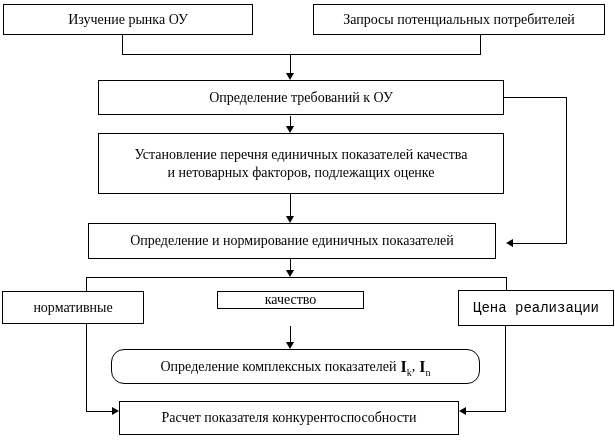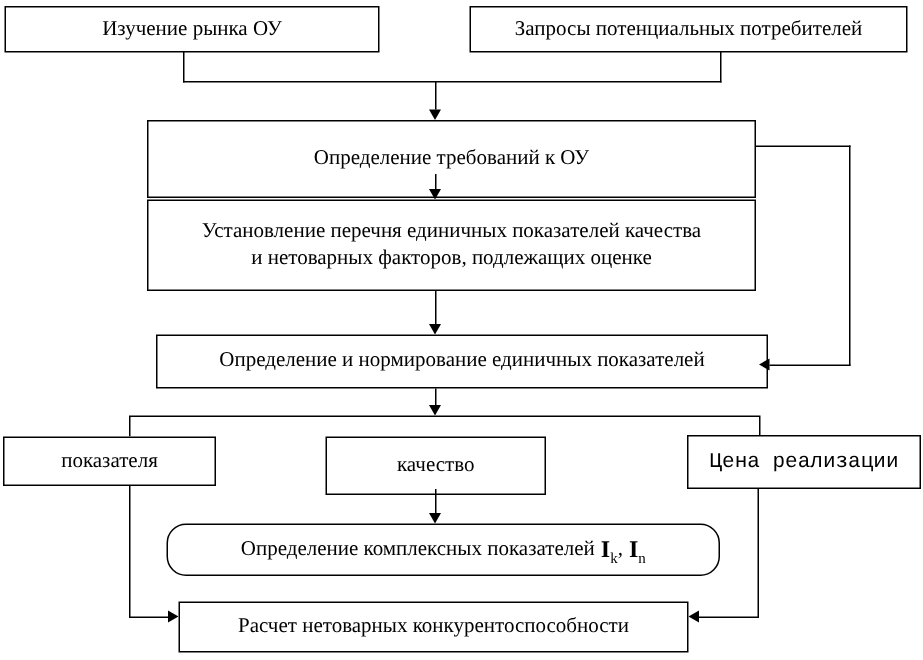--- a/index.html
+++ b/index.html
@@ -35,55 +35,55 @@
   <div class="box" style="left:313px;top:4px;width:292px;height:31px;text-align:right;">
     <span>Запросы потенциальных потребителей</span>
   </div>
 
   <div class="vline" style="left:122px;top:34px;height:21px;"></div>
   <div class="vline" style="left:480px;top:34px;height:21px;"></div>
   <div class="hline" style="left:122px;top:54px;width:359px;"></div>
   <div class="vline" style="left:290px;top:54px;height:19px;"></div>
   <div class="ah ah-down" style="left:286px;top:73px;"></div>
 
-  <div class="box" style="left:98px;top:80px;width:406px;height:52px;">
+  <div class="box" style="left:98px;top:80px;width:406px;height:35px;">
     <span>Определение требований к ОУ</span>
   </div>
 
   <div class="vline" style="left:290px;top:116px;height:10px;"></div>
   <div class="ah ah-down" style="left:286px;top:126px;"></div>
 
   <div class="box" style="left:98px;top:133px;width:406px;height:61px;flex-direction:column;">
     <span>Установление перечня единичных показателей качества</span>
     <span>и нетоварных факторов, подлежащих оценке</span>
   </div>
 
   <div class="vline" style="left:290px;top:194px;height:22px;"></div>
   <div class="ah ah-down" style="left:286px;top:216px;"></div>
 
-  <div class="box" style="left:104px;top:223px;width:408px;height:36px;">
+  <div class="box" style="left:88px;top:223px;width:408px;height:36px;">
     <span>Определение и нормирование единичных показателей</span>
   </div>
 
   <div class="hline" style="left:504px;top:97px;width:63px;"></div>
   <div class="vline" style="left:566px;top:97px;height:147px;"></div>
   <div class="hline" style="left:513px;top:243px;width:54px;"></div>
   <div class="ah ah-left" style="left:506px;top:239px;"></div>
 
   <div class="vline" style="left:290px;top:259px;height:12px;"></div>
   <div class="ah ah-down" style="left:286px;top:270px;"></div>
 
   <div class="hline" style="left:86px;top:277px;width:421px;"></div>
   <div class="vline" style="left:86px;top:278px;height:13px;"></div>
   <div class="vline" style="left:506px;top:278px;height:12px;"></div>
 
   <div class="box" style="left:2px;top:291px;width:142px;height:33px;">
-    <span>показателя</span>
+    <span>нормативные</span>
   </div>
-  <div class="box" style="left:217px;top:291px;width:147px;height:39px;">
+  <div class="box" style="left:217px;top:291px;width:147px;height:18px;">
     <span>качество</span>
   </div>
   <div class="box" style="left:458px;top:290px;width:156px;height:36px;font-family:Liberation Mono, monospace;">
     <span>Цена реализации</span>
   </div>
 
   <div class="vline" style="left:290px;top:326px;height:16px;"></div>
   <div class="ah ah-down" style="left:286px;top:342px;"></div>
 
   <div class="box" style="left:111px;top:349px;width:369px;height:35px;border-radius:13px;">
@@ -95,16 +95,16 @@
 
   <div class="vline" style="left:86px;top:324px;height:88px;"></div>
   <div class="hline" style="left:86px;top:411px;width:26px;"></div>
   <div class="ah ah-right" style="left:112px;top:407px;"></div>
 
   <div class="vline" style="left:505px;top:326px;height:86px;"></div>
   <div class="hline" style="left:466px;top:411px;width:40px;"></div>
   <div class="ah ah-left" style="left:459px;top:407px;"></div>
 
   <div class="box" style="left:119px;top:401px;width:340px;height:34px;">
-    <span>Расчет нетоварных конкурентоспособности</span>
+    <span>Расчет показателя конкурентоспособности</span>
   </div>
 
 </div>
 
 </body></html>

